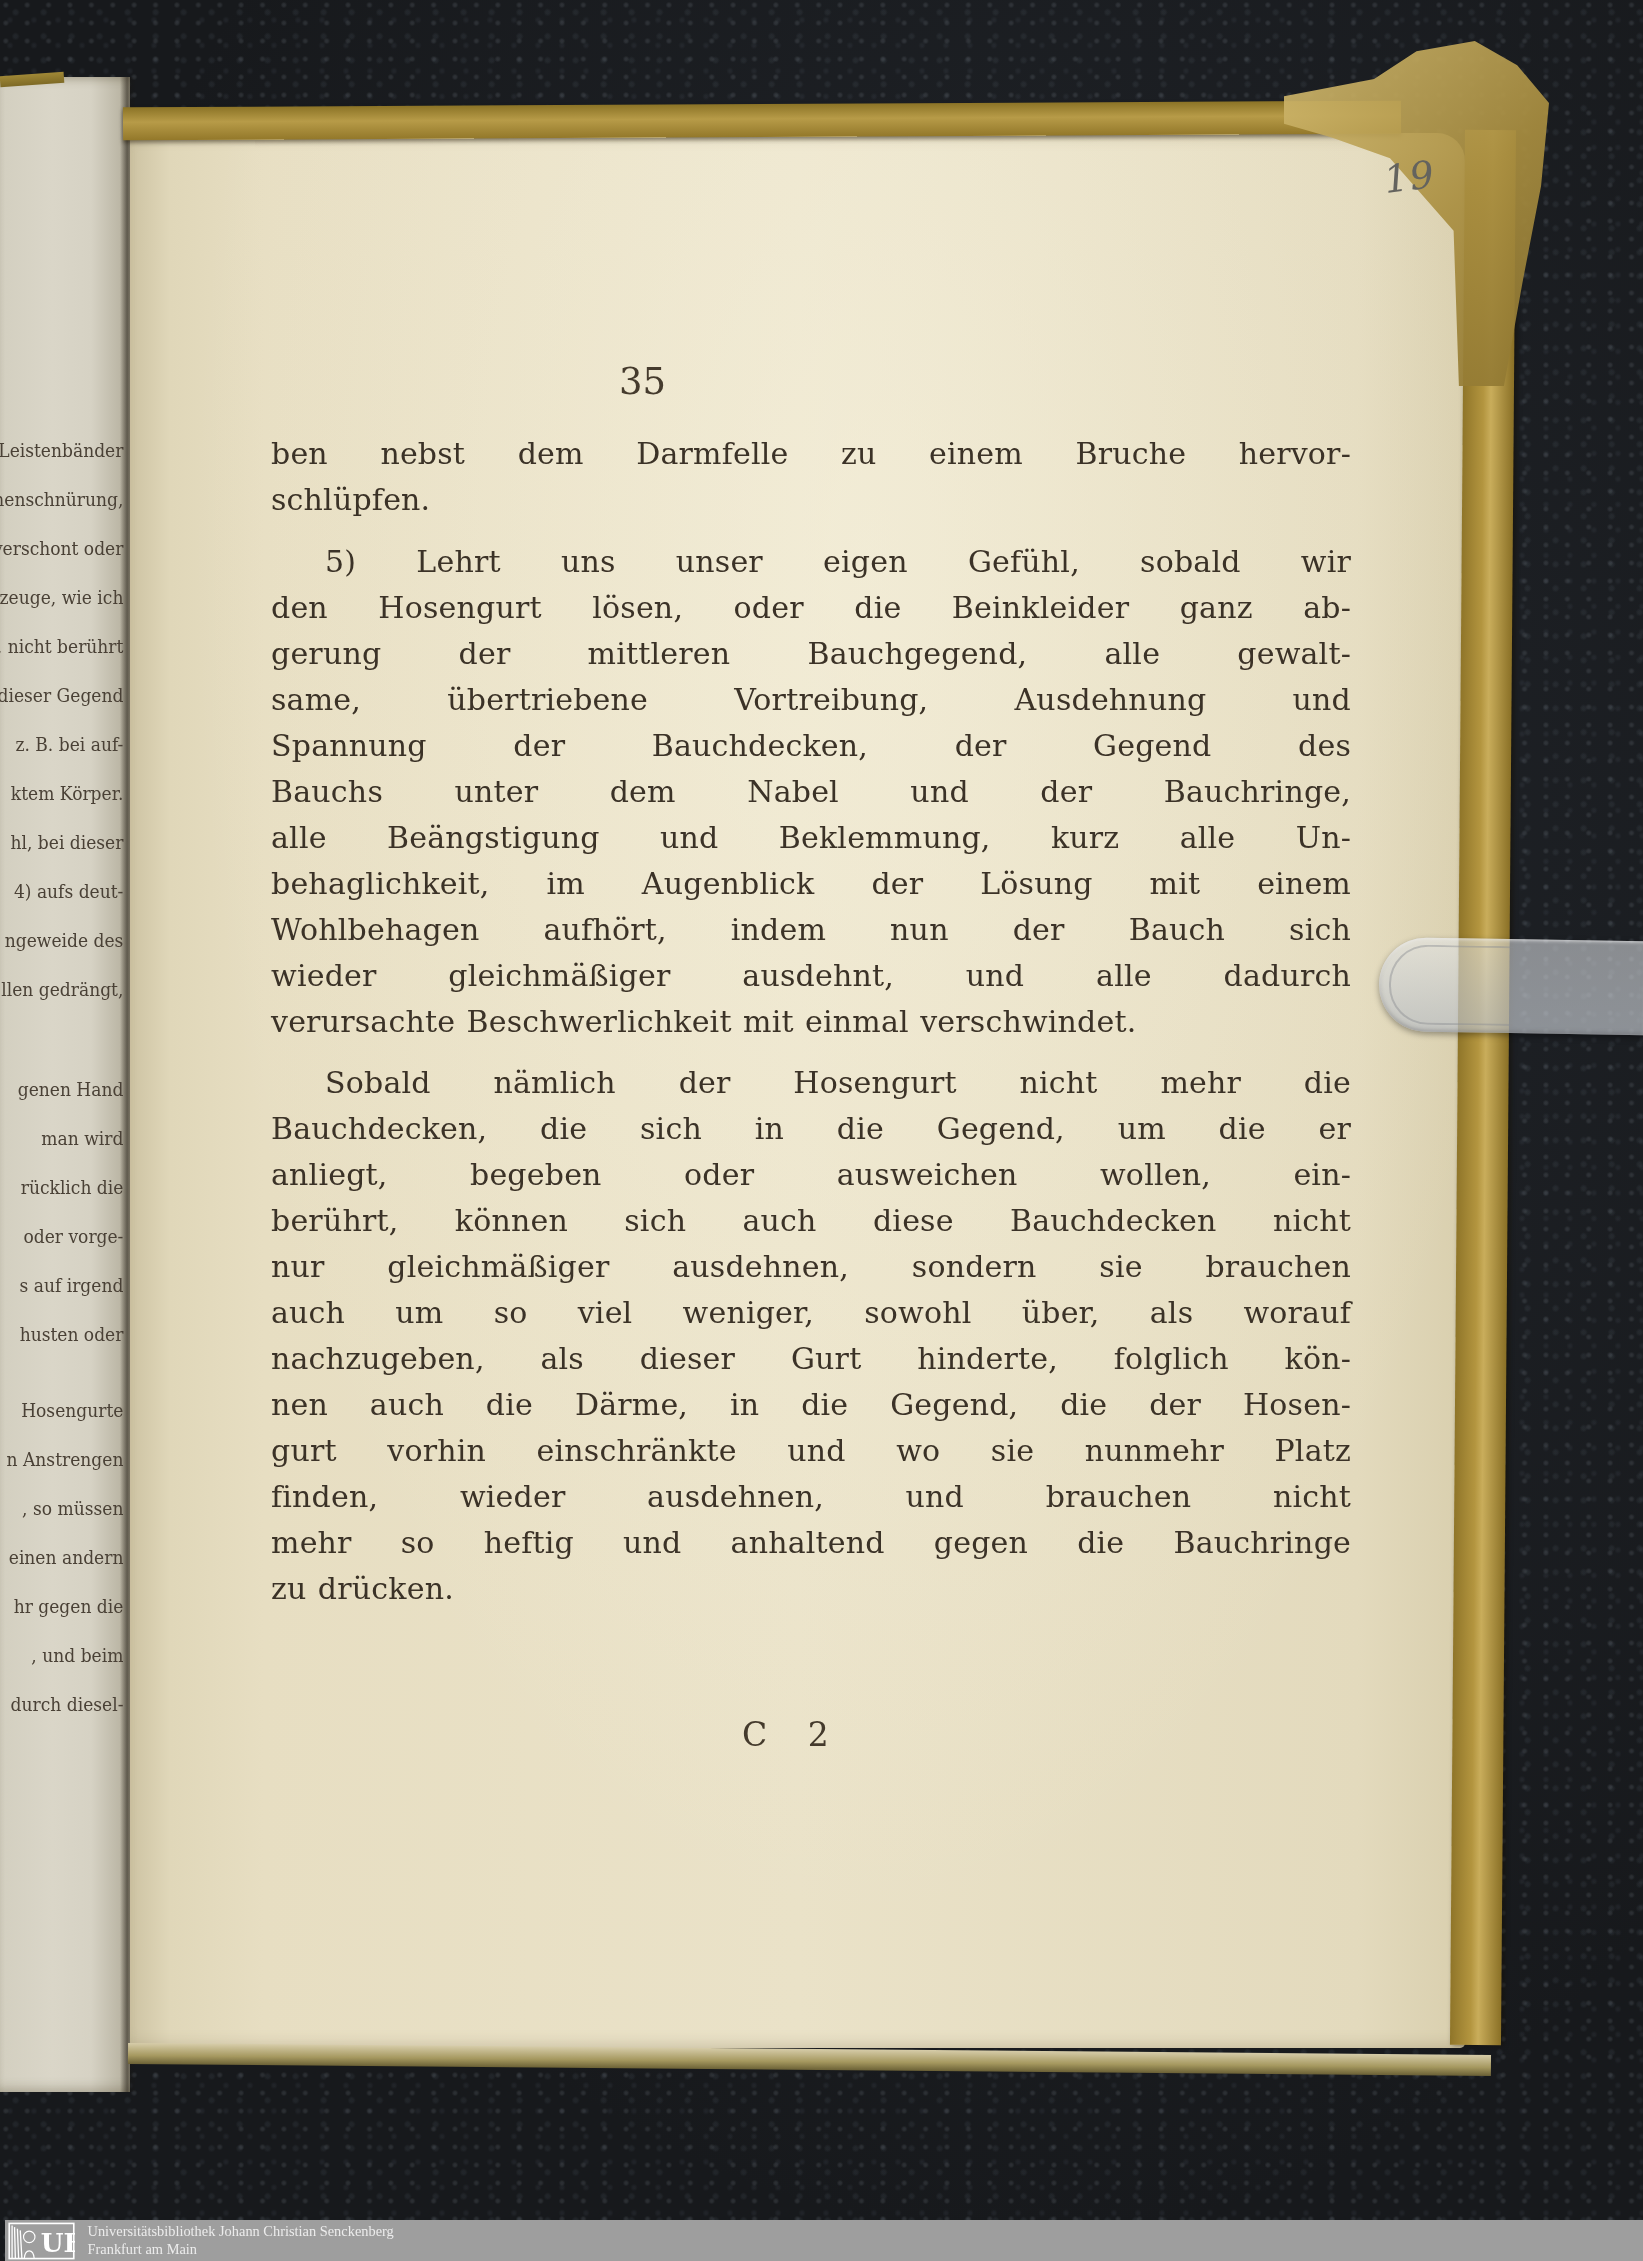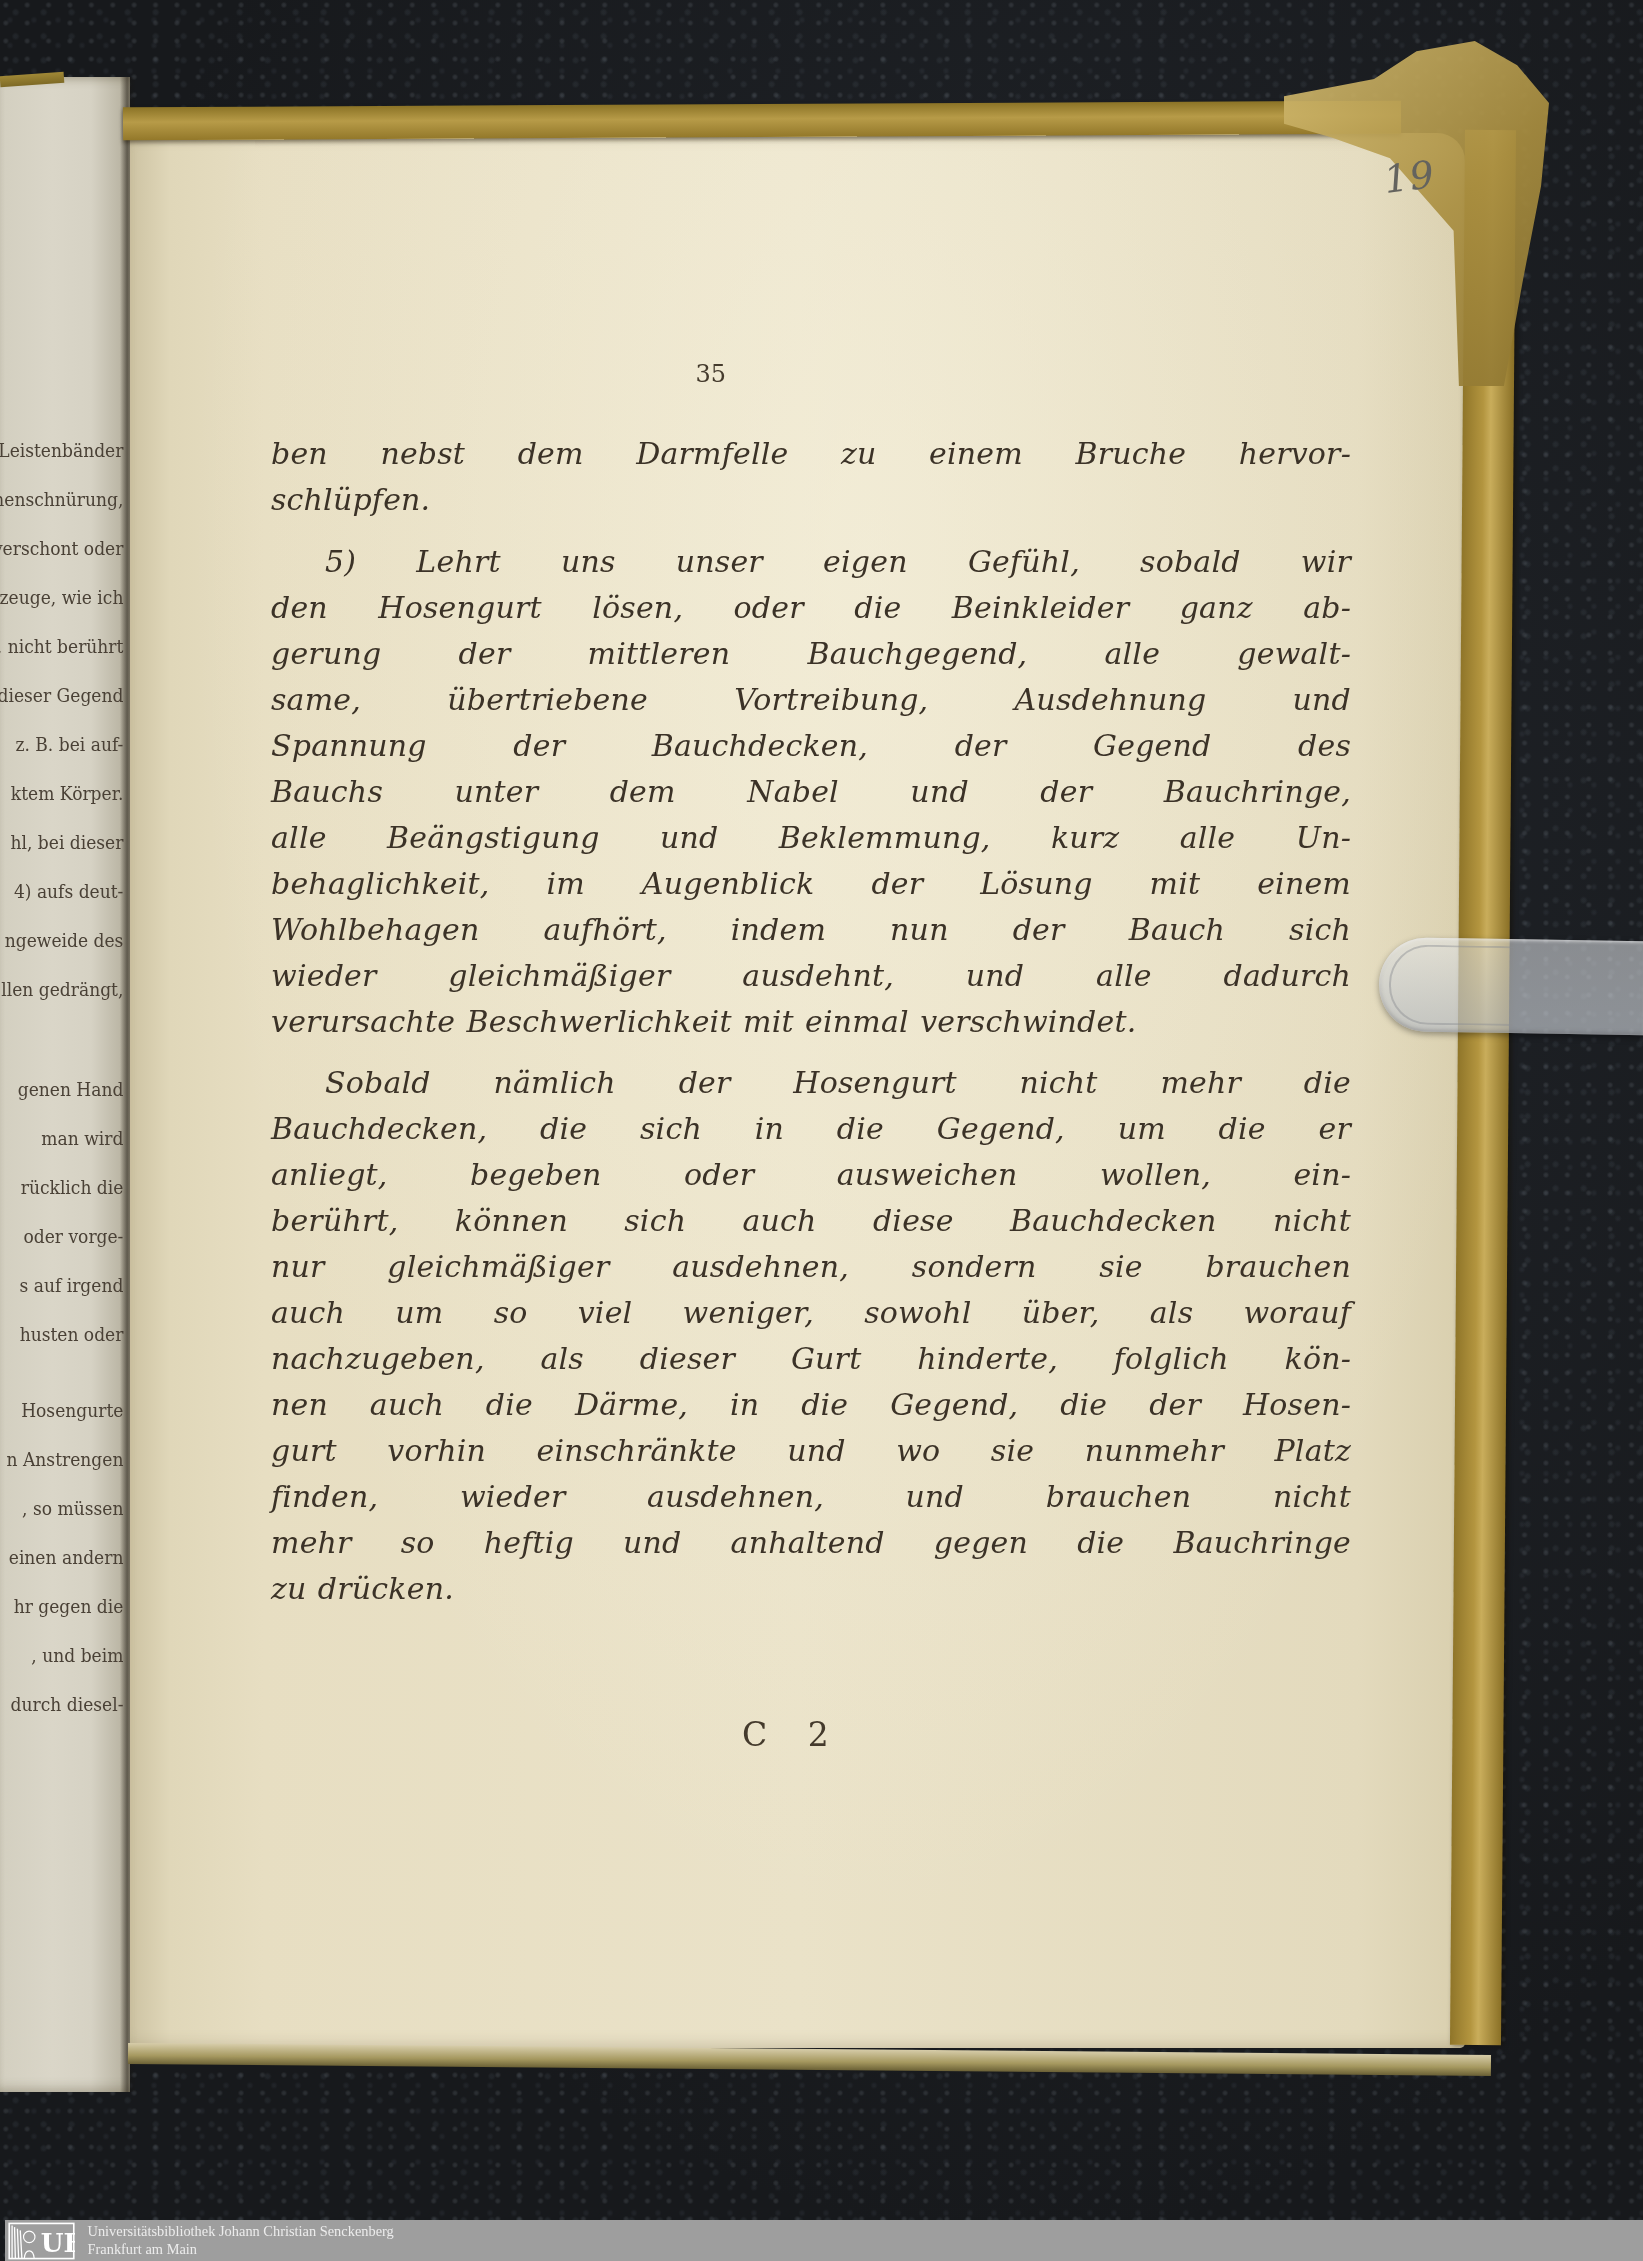--- a/index.html
+++ b/index.html
@@ -32,26 +32,26 @@
     background:linear-gradient(to right,rgba(25,20,12,0) 0,rgba(25,20,12,.5) 45%,rgba(25,20,12,.15) 72%,rgba(25,20,12,0) 100%);}
 
   
   .page{position:absolute;left:130px;top:133px;width:1335px;height:1915px;
     border-radius:1.6px 28px 5px 1.6px;
     background:
       radial-gradient(ellipse at 55% 22%, rgba(250,246,228,.5), transparent 65%),
       linear-gradient(to right,#cdc3a3 0,#e0d7b9 3%,#e7dec2 10%,#eae2c8 50%,#e3dabd 92%,#d9cfae 100%);
     box-shadow:inset 0 11.5px 15px -10px rgba(120,100,60,.35), inset 0 -13px 16.4px -11.5px rgba(110,95,60,.3);}
 
-  .pagenum{position:absolute;left:489px;top:227px;width:107px;text-align:right;
-    font-size:24px;color:#453b2d;}
+  .pagenum{position:absolute;left:489px;top:227px;width:107px;text-align:left;
+    font-size:37px;color:#453b2d;}
 
   .textblock{position:absolute;left:141px;top:298px;width:1080px;}
   .tline{font-size:30px;line-height:46px;color:var(--ink,#3b3227);
-    text-align:justify;text-align-last:justify;letter-spacing:0.2px;word-spacing:1.6px;font-style:italic;}
+    text-align:justify;text-align-last:justify;letter-spacing:0.2px;word-spacing:1.6px;}
   .tline.end{text-align-last:left}
   .tline.indent{text-indent:54px}
   .tline.gap-sm{margin-top:15.6px}
 
   .sig{position:absolute;left:575px;top:1582px;font-size:33px;color:#443a2c;margin-left:37px;}
   .sig span + span{margin-left:30px;}
 
   
   .gilt-top{position:absolute;left:123px;top:104px;width:1278px;height:33px;
     transform:rotate(-.3deg);

